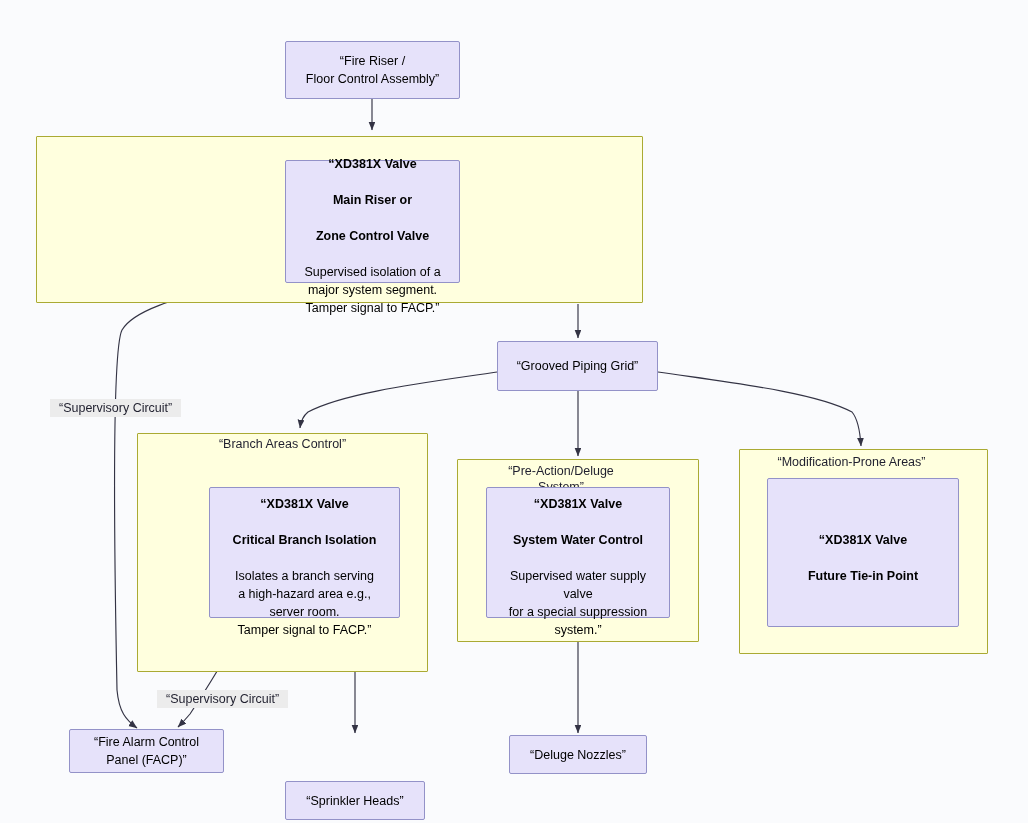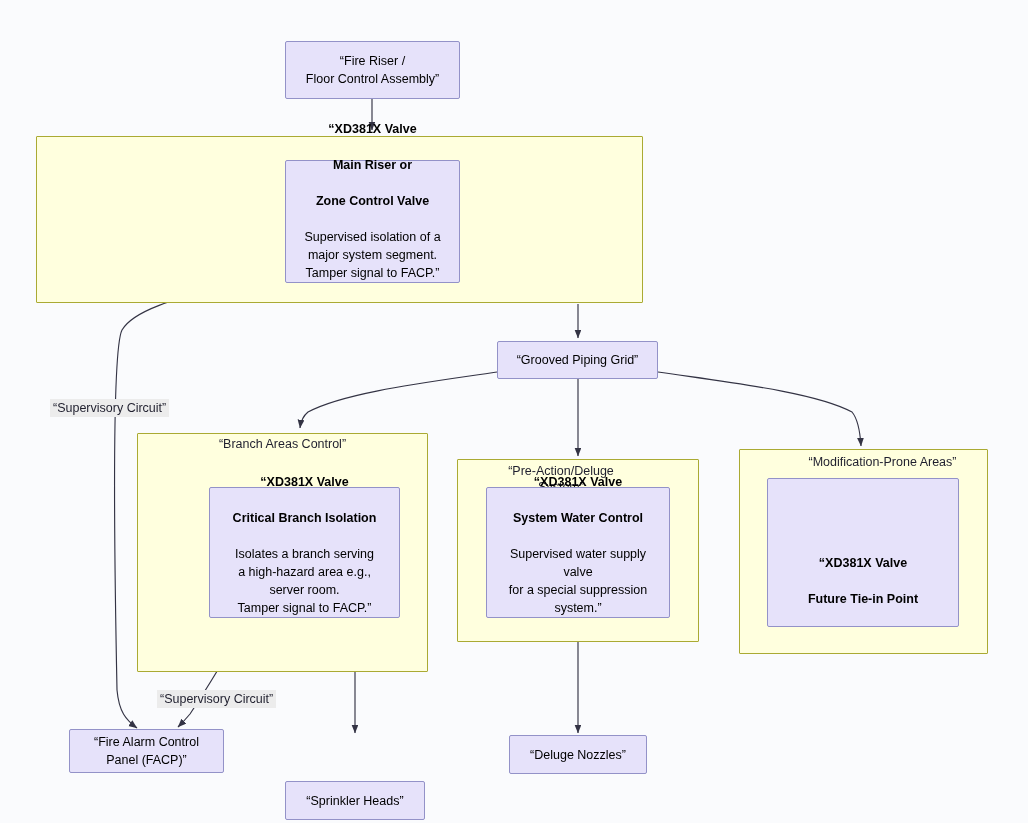--- a/index.html
+++ b/index.html
@@ -41,30 +41,30 @@
     border-radius: 2px;
     display: flex;
     align-items: center;
     justify-content: center;
     text-align: center;
     color: #000000;
     font-size: 12.5px;
     line-height: 18px;
   }
   .node .txt { white-space: pre-line; padding: 0 6px; }
-  .node.valve { align-items: flex-end; }
+  .node.valve { align-items: center; }
   .node.valve .txt { padding-top: 11px; }
   .vtitle { font-weight: bold; display: block; }
   .edge-label {
     position: absolute;
     background: #ececec;
     color: #1f1f2e;
     font-size: 12.5px;
     line-height: 16px;
-    padding: 1px 3px;
+    padding: 1px 9px;
     white-space: nowrap;
   }
 </style>
 </head>
 <body>
 
 <div id="canvas">
 
   <svg class="edges" viewBox="0 0 1028 823">
     <defs>
@@ -97,39 +97,39 @@
   <div class="cluster" style="left:36px; top:136px; width:607px; height:167px;"></div>
 
   <div class="cluster" style="left:137px; top:433px; width:291px; height:239px;"></div>
   <div class="cluster-title" style="left:137px; width:291px; top:436px;">“Branch Areas Control”</div>
 
   <div class="cluster" style="left:457px; top:459px; width:242px; height:183px;"></div>
   <div class="cluster-title" style="left:440px; width:242px; top:463px;">“Pre-Action/Deluge
 System”</div>
 
   <div class="cluster" style="left:739px; top:449px; width:249px; height:205px;"></div>
-  <div class="cluster-title" style="left:740px; width:249px; top:454px;padding-left:36px;">“Modification-Prone Areas”</div>
+  <div class="cluster-title" style="left:709px; width:249px; top:454px;padding-left:36px;">“Modification-Prone Areas”</div>
 
   <div class="node" style="left:285px; top:41px; width:175px; height:58px;">
     <span class="txt">“Fire Riser /
 Floor Control Assembly”</span>
   </div>
 
   <div class="node valve" style="left:285px; top:160px; width:175px; height:123px;">
     <span class="txt">
       <span class="vtitle">“XD381X Valve</span>
       <span class="vtitle">Main Riser or</span>
       <span class="vtitle">Zone Control Valve</span>
       <span style="white-space:pre-line;">Supervised isolation of a
 major system segment.
 Tamper signal to FACP.”</span>
     </span>
   </div>
 
-  <div class="node" style="left:497px; top:341px; width:161px; height:38px;">
+  <div class="node" style="left:497px; top:341px; width:161px; height:50px;">
     <span class="txt">“Grooved Piping Grid”</span>
   </div>
 
   <div class="node valve" style="left:209px; top:487px; width:191px; height:131px;">
     <span class="txt">
       <span class="vtitle">“XD381X Valve</span>
       <span class="vtitle">Critical Branch Isolation</span>
       <span style="white-space:pre-line;">Isolates a branch serving
 a high-hazard area e.g.,
 server room.

